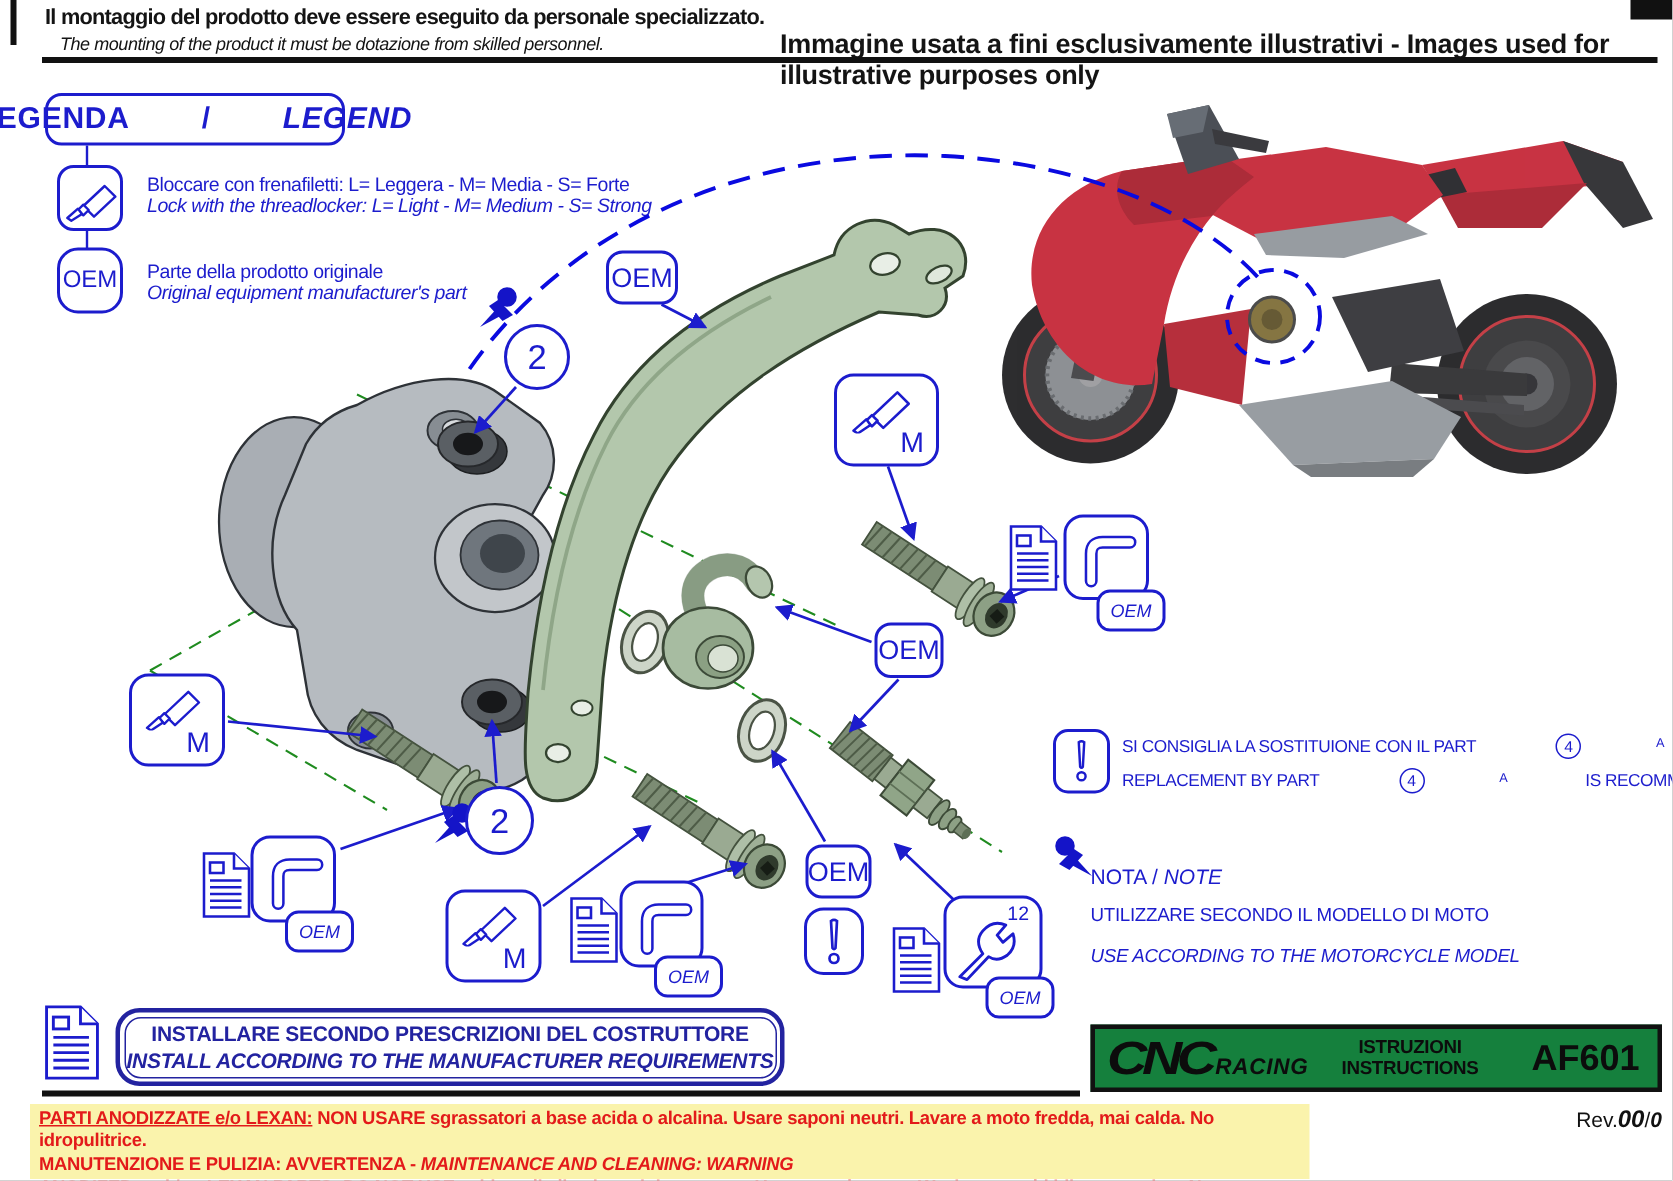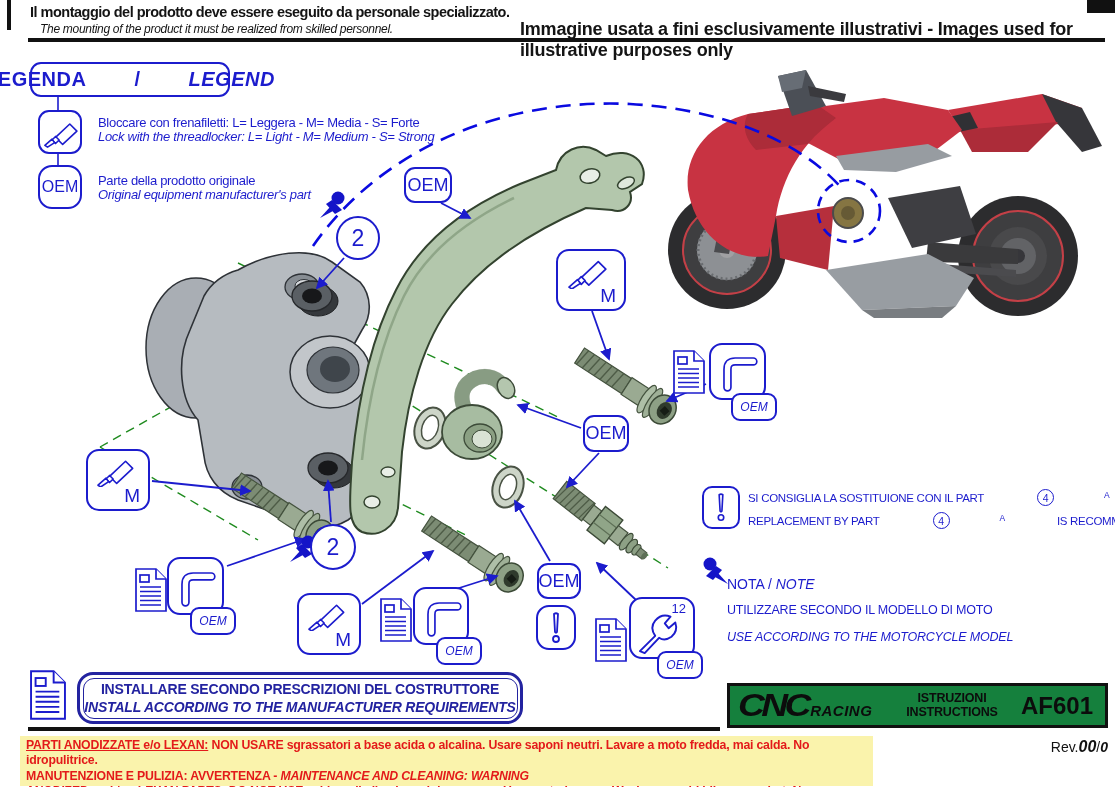--- a/index.html
+++ b/index.html
@@ -39,21 +39,21 @@
   .use-line{font-size:12.5px;letter-spacing:-.2px;white-space:nowrap;}
   
   .install-box{left:77px;top:672px;width:446px;height:52px;border:3px solid var(--navy);border-radius:16px;display:flex;flex-direction:column;align-items:center;justify-content:center;gap:2px;background:#fff;}
   .install-box::after{content:"";position:absolute;inset:2.5px;border:1.5px solid var(--navy);border-radius:11px;pointer-events:none;}
   .install-box .l1{font-size:14px;font-weight:700;color:var(--navy);letter-spacing:-.2px;}
   .install-box .l2{font-size:14px;font-weight:700;font-style:italic;color:var(--navy);letter-spacing:-.2px;}
   .cnc-box{left:727px;top:683px;width:381px;height:45px;border:3px solid #111;background:#15803d;display:flex;align-items:center;}
   .brand{display:flex;align-items:baseline;padding-left:8px;color:#0c0c0c;}
   .brand .cnc{font-size:31px;font-weight:900;font-style:italic;letter-spacing:-3px;transform:scaleX(1.2);transform-origin:left;}
   .brand .racing{font-size:15px;font-weight:900;font-style:italic;letter-spacing:.5px;margin-left:14px;}
-  .doctype{margin-left:34px;text-align:center;font-size:12.5px;font-weight:700;line-height:1.1;color:#0c0c0c;letter-spacing:-.2px;}
+  .doctype{margin-left:22px;text-align:center;font-size:12.5px;font-weight:700;line-height:1.1;color:#0c0c0c;letter-spacing:-.2px;}
   .partcode{margin-left:auto;padding-right:12px;font-size:24px;font-weight:600;color:#0c0c0c;}
   .rev{left:1008px;top:738px;width:100px;text-align:right;font-size:14px;color:#111;}
   .rev .maj{font-weight:900;font-style:italic;font-size:16px;}
   .rev .min{font-style:italic;font-weight:700;}
   
   .warn{left:20px;top:736px;width:853px;height:50px;background:var(--warnbg);color:var(--red);padding:2px 6px;font-size:12.3px;line-height:1.26;letter-spacing:-.2px;}
   .warn .t1{font-weight:700;}
   .warn .t1i{font-weight:700;font-style:italic;}
   .warn .lbl{text-decoration:underline;font-weight:700;}
   .warn .txt{font-weight:600;}
@@ -61,21 +61,21 @@
 </style>
 </head>
 <body>
 
 <div class="page">
 
   <div class="abs rule" style="left:7px;top:0;width:4px;height:30px;"></div>
   <div class="abs rule" style="left:1087px;top:0;width:28px;height:13px;"></div>
 
   <div class="abs hdr-it">Il montaggio del prodotto deve essere eseguito da personale specializzato.</div>
-  <div class="abs hdr-en">The mounting of the product it must be realized from skilled personnel.</div>
+  <div class="abs hdr-en">The mounting of the product it must be dotazione from skilled personnel.</div>
   <div class="abs hdr-right">Immagine usata a fini esclusivamente illustrativi - Images used for illustrative purposes only</div>
   <div class="abs rule" style="left:28px;top:38px;width:1077px;height:3.5px;"></div>
 
   <div class="abs legend-box cad">
     <span>LEGENDA</span>
       <span style="font-weight:700;"> / </span>
       <span style="font-style:italic;">LEGEND</span>
   </div>
   <div class="abs icon-box" style="left:38px;top:110px;width:44px;height:44px;">
     <svg width="36" height="32" viewBox="0 0 40 36">

